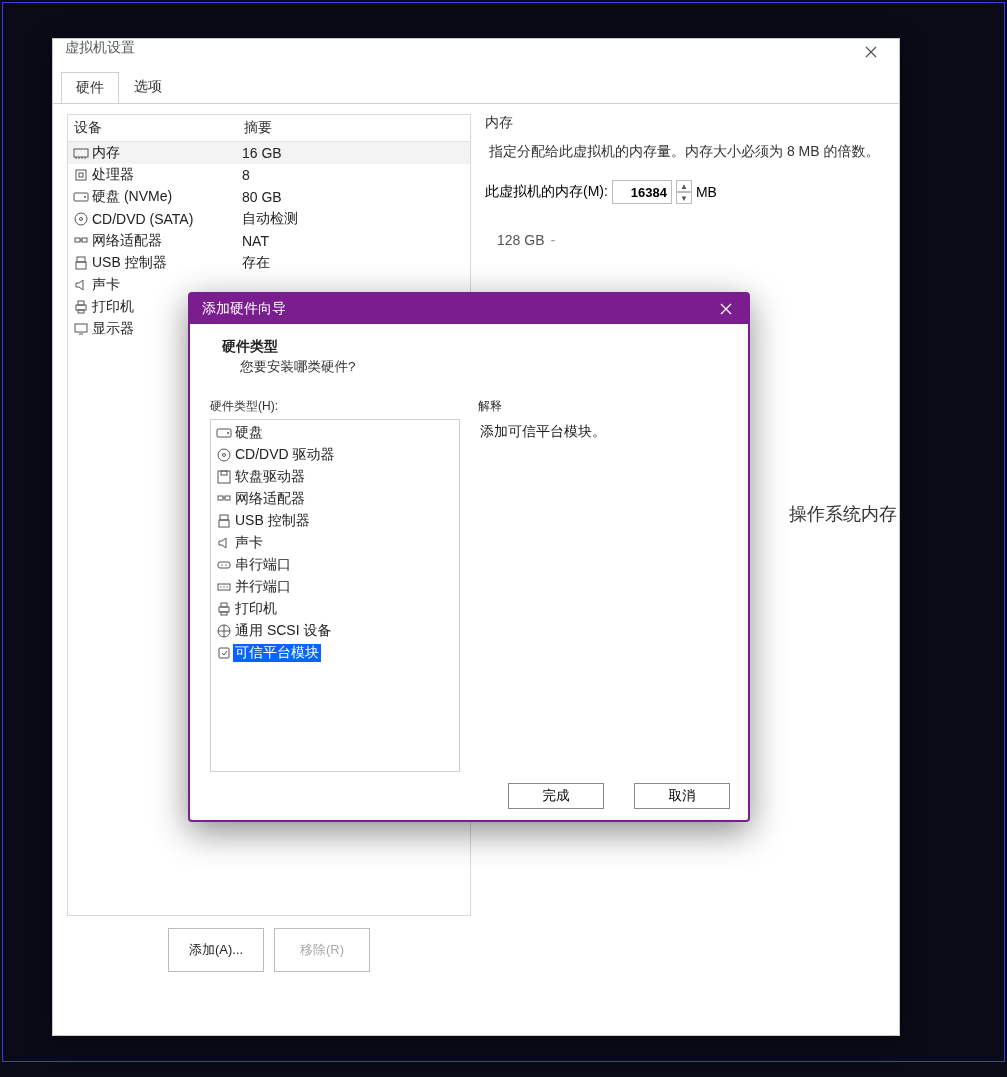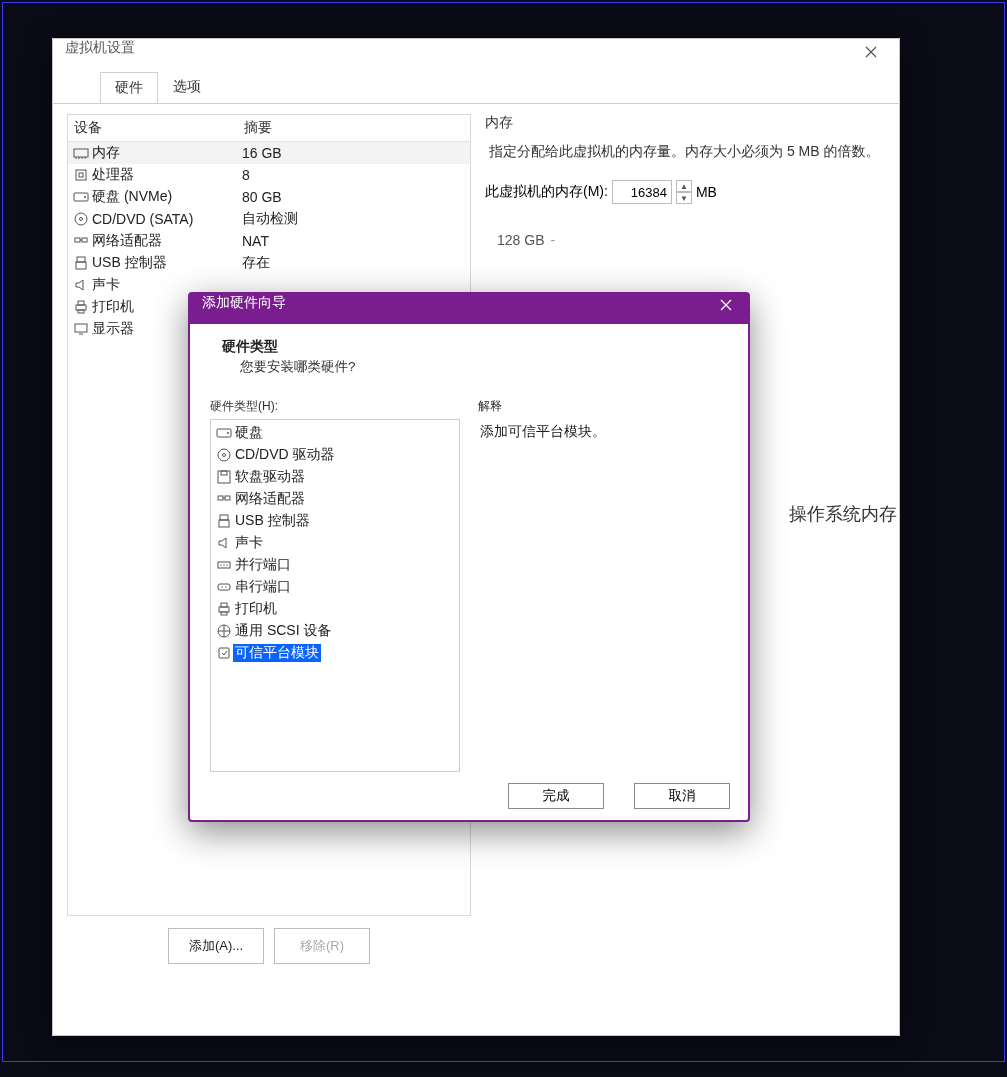--- a/index.html
+++ b/index.html
@@ -2,54 +2,54 @@
 <html><head>
 <meta charset="utf-8">
 <style>
 * { box-sizing:border-box; margin:0; padding:0; font-family:"Microsoft YaHei","Segoe UI",sans-serif; font-size:14px; }
 body { width:1007px; height:1077px; background:#0b0b18; position:relative; overflow:hidden; }
 body::before { content:""; position:absolute; left:2px; right:2px; top:2px; bottom:15px; border:1px solid #3a3af0; }
 .main-dialog { position:absolute; left:52px; top:38px; width:848px; height:998px; background:#fff; border:1px solid #c8c8c8; box-shadow:0 4px 25px rgba(0,0,0,.45); }
 .titlebar { height:32px; display:flex; align-items:flex-start; justify-content:space-between; padding:0 6px 0 12px; color:#5a5a5a; }
 .titlebar-close { width:44px; height:26px; display:flex; align-items:center; justify-content:center; color:#555; }
 
-.tabs { display:flex; padding:0 8px;margin-left:39px; }
+.tabs { display:flex; padding:0 8px; }
 .tab { padding:6px 14px; color:#333; border:1px solid transparent; }
 .tab.active { border:1px solid #d0d0d0; border-bottom-color:#fff; background:#fff; position:relative; top:1px; }
 .tab-body { border-top:1px solid #d0d0d0; margin:0 0 0 0; height:calc(100% - 70px); padding:10px 14px 0 14px; display:flex; gap:14px; position:relative; }
 
 .device-panel { width:404px; }
 .device-table { border:1px solid #d9d9d9; height:802px; }
 .dt-head { display:flex; font-size:13px; color:#333; border-bottom:1px solid #e4e4e4; }
 .dt-head div:first-child { width:170px; padding:4px 6px; }
 .dt-head div:last-child { flex:1; padding:4px 6px; }
 .dt-row { display:flex; align-items:center; height:22px; padding:0 4px; font-size:13.5px; color:#222; }
 .dt-row.selected { background:#f3f3f3; }
 .dt-row .ic { width:18px; height:16px; display:flex; align-items:center; justify-content:center; color:#555; }
 .dt-row .nm { width:152px; padding-left:2px; }
 .dt-row .sm { flex:1; }
 .dev-buttons { display:flex; gap:10px; justify-content:center; margin-top:12px; }
-.btn { min-width:96px; height:36px; background:#fff; border:1px solid #bcbcbc; color:#222; font-size:13px; display:inline-flex; align-items:center; justify-content:center; cursor:default; }
+.btn { min-width:96px; height:44px; background:#fff; border:1px solid #bcbcbc; color:#222; font-size:13px; display:inline-flex; align-items:center; justify-content:center; cursor:default; }
 .btn.disabled { color:#a8a8a8; }
 
 .right-panel { flex:1; }
 .groupbox { border:0; padding:0; }
 .grp-title { color:#333; font-size:14px; margin-bottom:8px; }
 .grp-body { color:#333; font-size:14px; line-height:1.6; padding-left:4px; }
 .mem-row { display:flex; align-items:center; gap:4px; margin-top:18px; }
-.mem-input { width:60px; height:24px; border:1px solid #bcbcbc; text-align:right; padding:0 4px; font-size:13px; }
+.mem-input { width:60px; height:24px; border:1px solid #bcbcbc; text-align:right; padding:0 4px; font-size:13px;font-weight:bold; }
 .spinner { display:flex; flex-direction:column; }
 .spinner span { width:16px; height:12px; border:1px solid #bcbcbc; display:flex; align-items:center; justify-content:center; font-size:8px; color:#555; }
 .slider-area { margin-top:28px; position:relative; }
 .slider-tick { position:absolute; left:12px; display:flex; align-items:center; gap:6px; font-size:12px; color:#555; }
 .os-note { position:absolute; top:398px; right:2px; font-size:18px; color:#333; }
 
 
 .wizard { position:absolute; left:188px; top:292px; width:562px; height:530px; background:#fff; border:2px solid #7a1e8f; border-radius:4px; box-shadow:0 10px 35px rgba(0,0,0,.45); display:flex; flex-direction:column; }
-.wiz-title { height:30px; background:#7a1e8f; color:#fff; display:flex; justify-content:space-between; padding:0 8px 0 12px; font-size:13px; }
+.wiz-title { height:30px; background:#7a1e8f; color:#fff; display:flex; align-items:center; justify-content:space-between; padding:0 8px 0 12px; font-size:13px; }
 .wiz-close { width:28px; height:22px; display:flex; align-items:center; justify-content:center; color:#fff; }
 .wiz-head { padding:14px 20px 14px 32px; }
 .wiz-head-title { font-weight:600; font-size:14px; color:#222; }
 .wiz-head-sub { font-size:13.5px; color:#333; padding-left:18px; margin-top:2px; }
 .wiz-body { flex:1; display:flex; gap:18px; padding:8px 20px 0 20px; }
 .wiz-col { flex:1; display:flex; flex-direction:column; }
 .wiz-label { font-size:12px; color:#333; margin-bottom:4px; }
 .wiz-list { flex:1; border:1px solid #cfcfcf; padding:2px 0; overflow:hidden; }
 .wiz-item { display:flex; align-items:center; height:22px; padding:0 4px; font-size:14px; color:#222; }
 .wiz-item .ic { width:18px; height:16px; display:flex; align-items:center; justify-content:center; color:#555; }
@@ -240,21 +240,21 @@
       </div>
       <div class="dev-buttons">
         <div class="btn">添加(A)...</div>
         <div class="btn disabled">移除(R)</div>
       </div>
     </div>
 
     <div class="right-panel">
       <div class="groupbox">
         <div class="grp-title">内存</div>
-        <div class="grp-body">指定分配给此虚拟机的内存量。内存大小必须为 5 MB 的倍数。</div>
+        <div class="grp-body">指定分配给此虚拟机的内存量。内存大小必须为 8 MB 的倍数。</div>
         <div class="mem-row">
           <span>此虚拟机的内存(M):</span>
           <input class="mem-input" value="16384" style="">
           <div class="spinner">
               <span>▲</span>
               <span>▼</span>
             </div>
           <span>MB</span>
         </div>
         <div class="slider-area">
@@ -330,32 +330,32 @@
             <span class="ic">
               <svg width="16" height="16">
                 <use href="#i-sound"></use>
               </svg>
             </span>
             <span class="lbl">声卡</span>
           </div>
           <div class="wiz-item">
             <span class="ic">
               <svg width="16" height="16">
+                <use href="#i-serial"></use>
+              </svg>
+            </span>
+            <span class="lbl">串行端口</span>
+          </div>
+          <div class="wiz-item">
+            <span class="ic">
+              <svg width="16" height="16">
                 <use href="#i-port"></use>
               </svg>
             </span>
             <span class="lbl">并行端口</span>
-          </div>
-          <div class="wiz-item">
-            <span class="ic">
-              <svg width="16" height="16">
-                <use href="#i-serial"></use>
-              </svg>
-            </span>
-            <span class="lbl">串行端口</span>
           </div>
           <div class="wiz-item">
             <span class="ic">
               <svg width="16" height="16">
                 <use href="#i-printer"></use>
               </svg>
             </span>
             <span class="lbl">打印机</span>
           </div>
           <div class="wiz-item">

